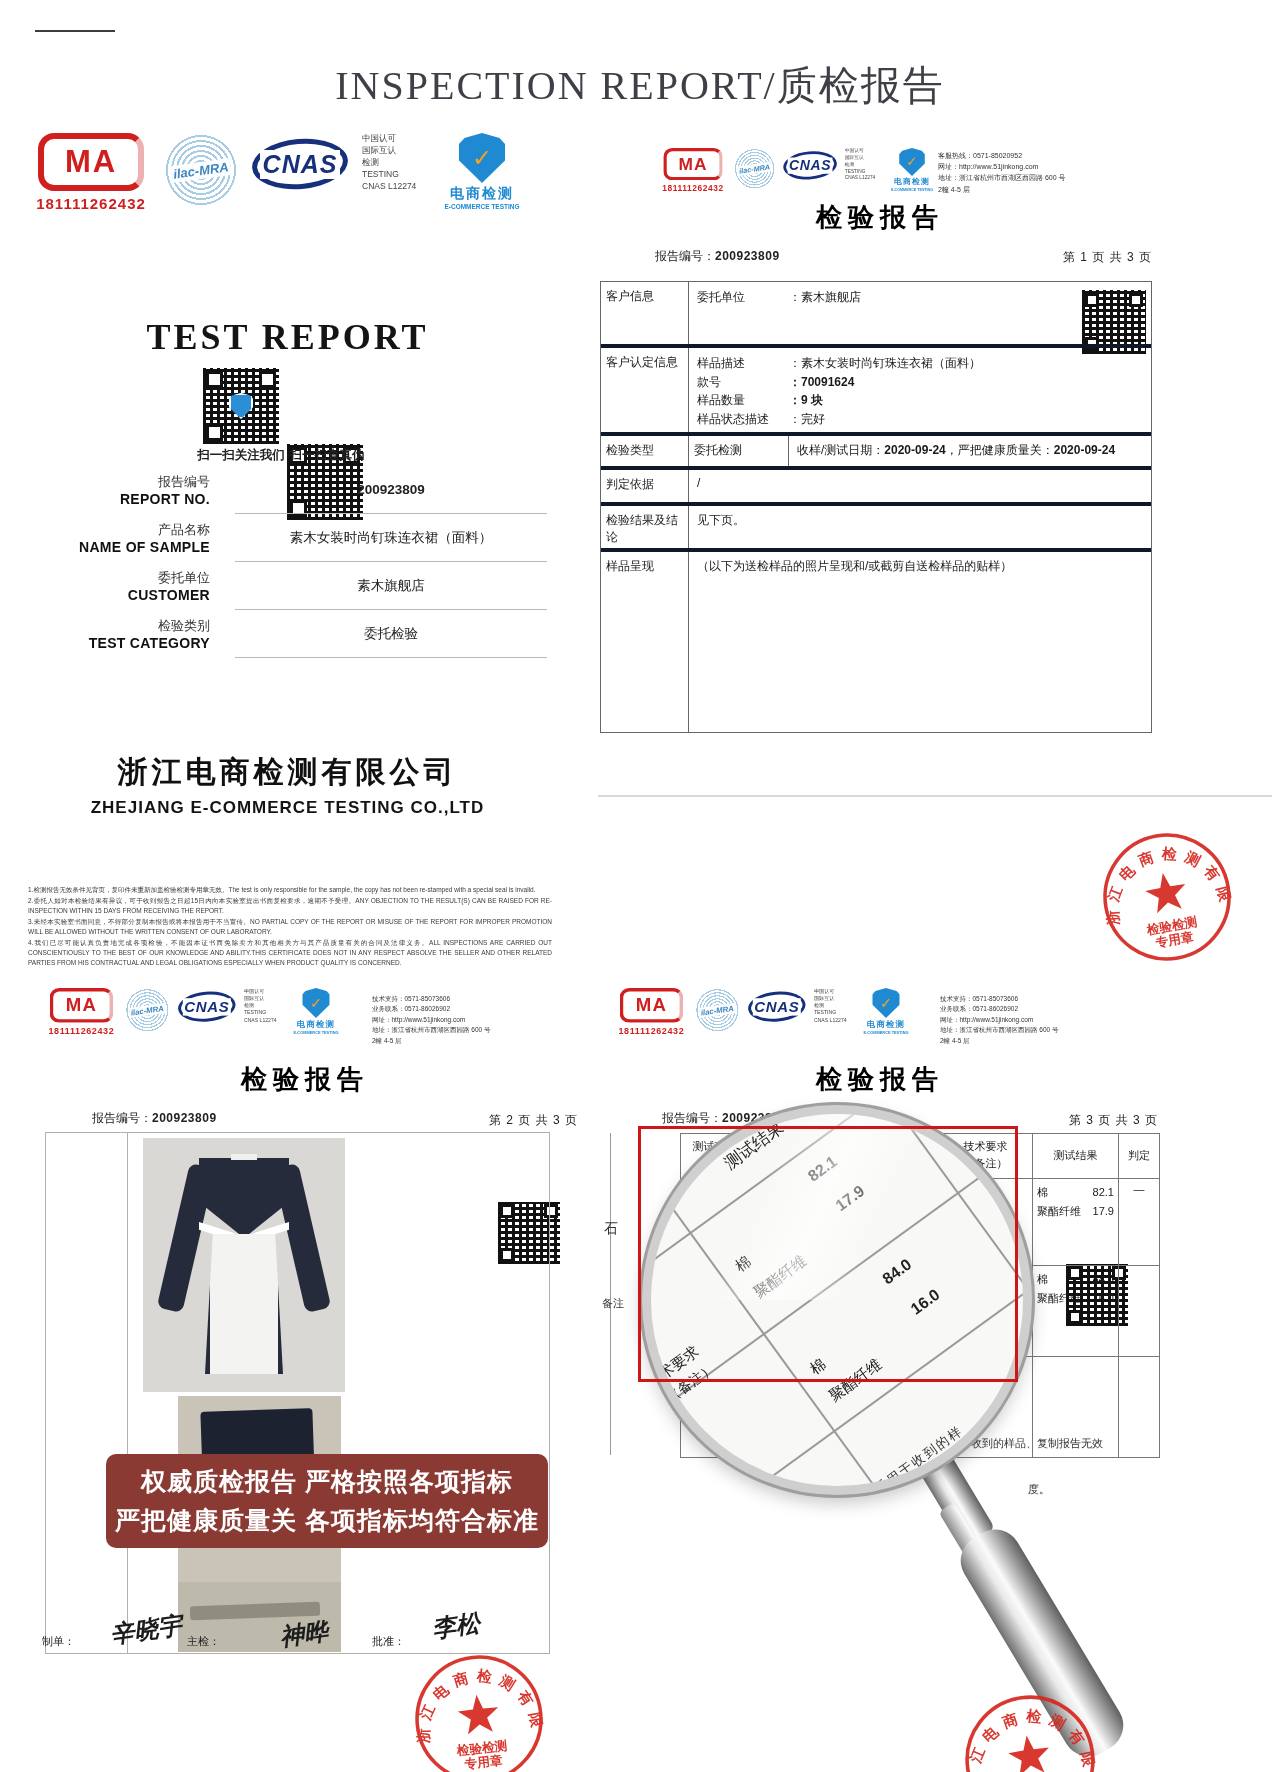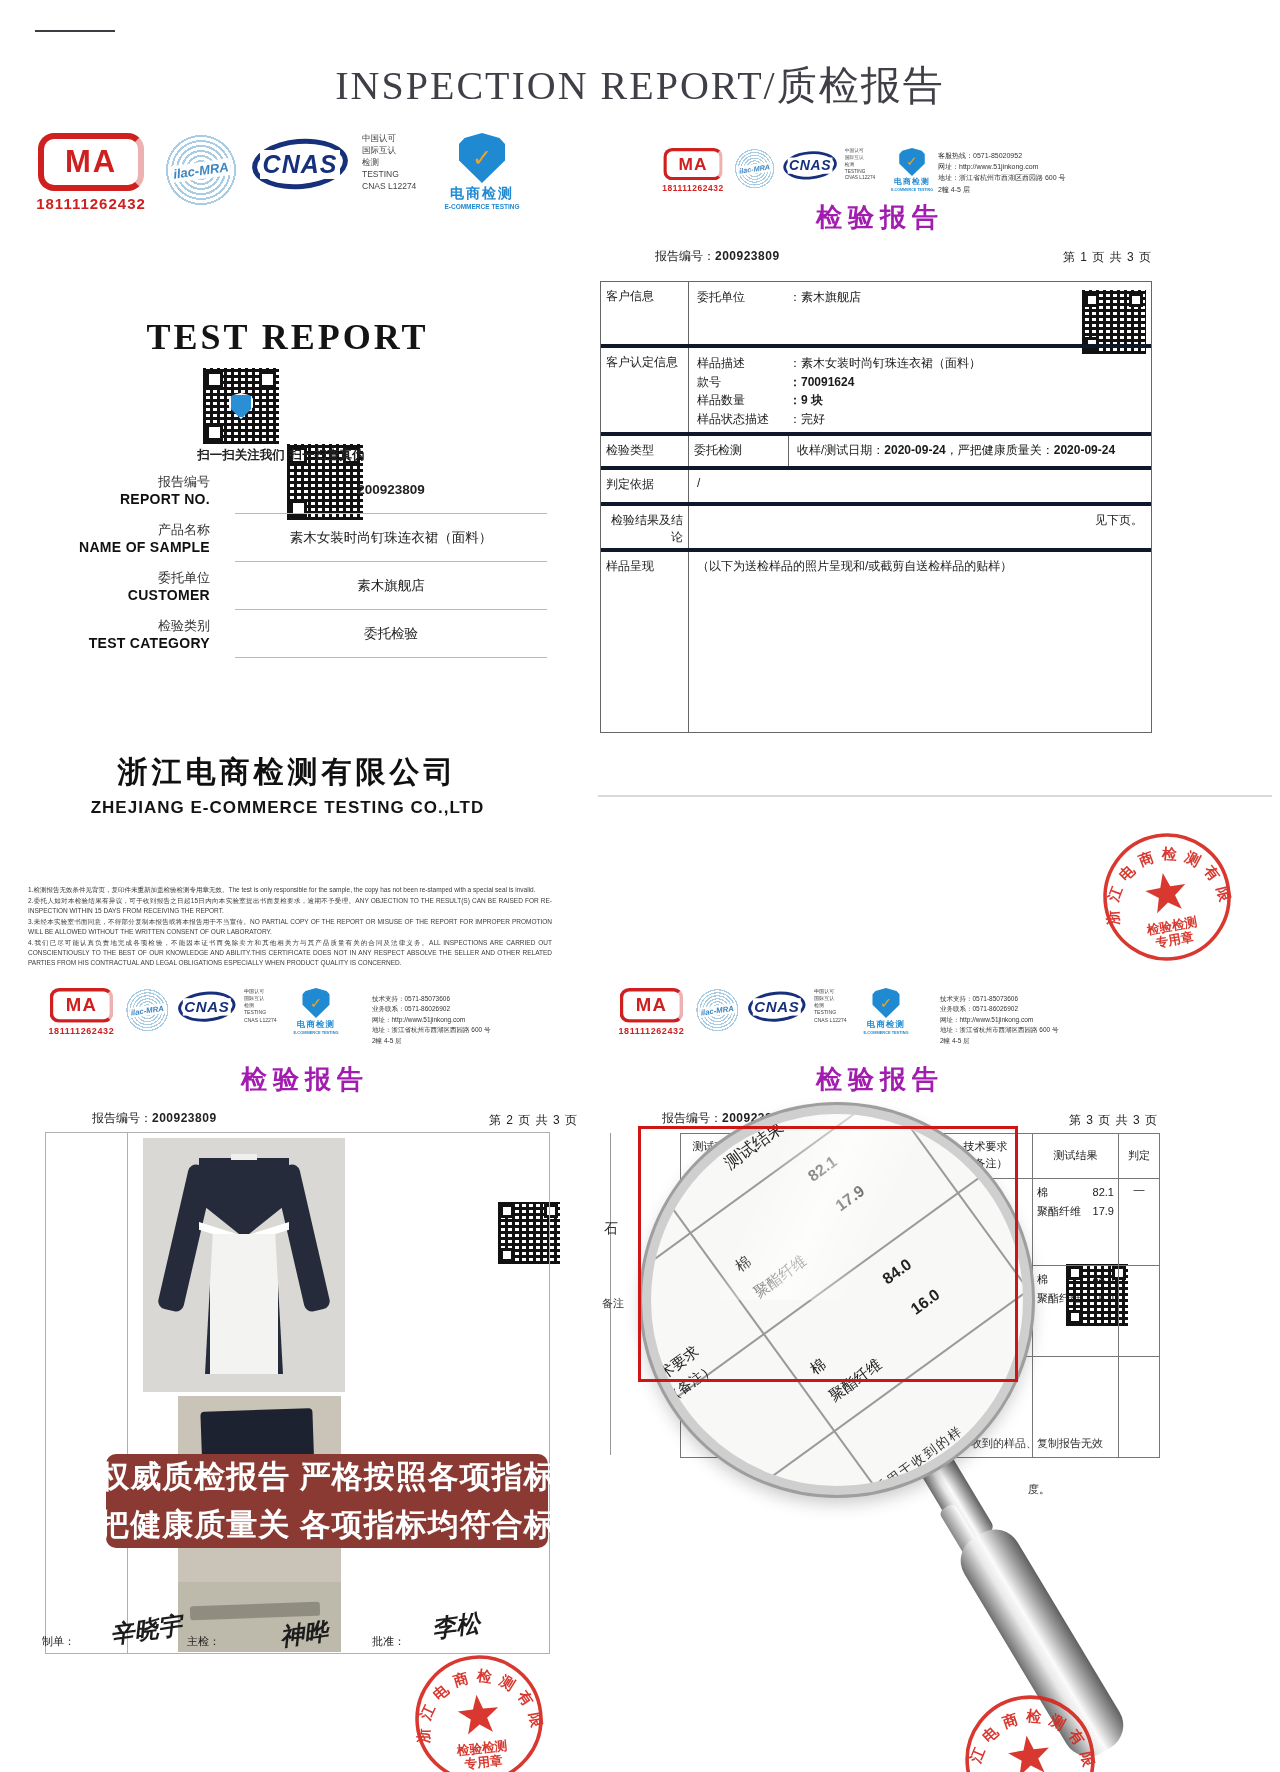--- a/index.html
+++ b/index.html
@@ -54,21 +54,21 @@
   .fl{width:155px;text-align:right;display:flex;flex-direction:column;justify-content:center;}
   .fcn{font-size:13px;color:#333;}
   .fen{font-size:14px;font-weight:bold;color:#101010;letter-spacing:.3px;}
   .fv{flex:1;margin-left:25px;border-bottom:1px solid #b9b9b9;display:flex;align-items:center;justify-content:center;font-size:13.5px;color:#222;}
   .fv.bold{font-weight:bold;}
   .company-cn{left:30px;top:752px;width:515px;text-align:center;font-size:30px;font-weight:bold;color:#101010;letter-spacing:4px;}
   .company-en{left:30px;top:798px;width:515px;text-align:center;font-size:17px;font-weight:bold;color:#141414;letter-spacing:1px;}
   .disclaimer{left:28px;top:884px;width:524px;}
   .disclaimer p{margin:1px 0;font-size:6.5px;line-height:1.55;color:#3a3a3a;text-align:justify;}
   
-  .rpt-title{font-family:"Liberation Serif","DejaVu Serif",serif;font-size:26px;font-weight:bold;color:#a21caf;text-align:center;letter-spacing:6px;}
+  .rpt-title{font-family:"Liberation Serif","DejaVu Serif",serif;font-size:26px;font-weight:bold;color:#000000;text-align:center;letter-spacing:6px;}
   .repno{font-size:12px;color:#222;}
   .repno b{letter-spacing:.5px;}
   .pageinfo{font-size:12px;color:#222;text-align:right;letter-spacing:1px;}
   
   .b-table{left:600px;top:281px;width:552px;border:1px solid #666;box-sizing:border-box;font-size:12px;color:#1a1a1a;}
   .b-tr{display:flex;border-bottom:4px solid #0f172a;}
   .b-tr:last-child{border-bottom:none;}
   .b-tl{width:88px;flex:none;border-right:1px solid #666;padding:6px 5px;box-sizing:border-box;}
   .b-tm{width:100px;flex:none;border-right:1px solid #666;padding:6px 5px;box-sizing:border-box;}
   .b-tc{flex:1;padding:6px 8px;box-sizing:border-box;}
@@ -83,21 +83,21 @@
   .p1-bod{position:absolute;left:56px;top:20px;width:90px;height:80px;background:#262b3c;clip-path:polygon(0 0,100% 0,100% 55%,50% 100%,0 55%);}
   .p1-col{position:absolute;left:88px;top:16px;width:26px;height:6px;background:#f0f0ee;}
   .p1-chv{position:absolute;left:56px;top:84px;width:90px;height:22px;background:#fff;clip-path:polygon(0 0,50% 65%,100% 0,100% 35%,50% 100%,0 35%);}
   .p1-skt{position:absolute;left:62px;top:96px;width:78px;height:140px;
     background:linear-gradient(90deg,#262b3c 0 5px,#f3f3f1 5px 73px,#262b3c 73px);clip-path:polygon(10% 0,90% 0,100% 100%,0 100%);}
   .p2-fab{position:absolute;left:24px;top:14px;width:112px;height:96px;background:#1d2230;border-radius:4px;transform:rotate(-2deg);}
   .p2-surface{position:absolute;left:0;bottom:0;width:100%;height:70px;background:#bdb9ab;}
   .p2-streak{position:absolute;left:12px;bottom:34px;width:130px;height:14px;background:#8f8d80;border-radius:3px;transform:rotate(-2deg);}
   .banner{left:106px;top:1454px;width:442px;height:94px;background:#8a3a33;border-radius:10px;z-index:3;
     display:flex;flex-direction:column;align-items:center;justify-content:center;gap:6px;}
-  .banner div{color:#fff;font-size:31px;font-weight:bold;letter-spacing:1px;white-space:nowrap;}
+  .banner div{color:#fff;font-size:25px;font-weight:bold;letter-spacing:1px;white-space:nowrap;}
   .sig-label{font-size:11px;color:#222;}
   .sig{font-family:"DejaVu Serif","Liberation Serif",serif;font-style:italic;font-weight:bold;font-size:24px;color:#1c1c1c;transform:rotate(-8deg);}
   
   .d-table{left:680px;top:1133px;width:480px;border:1px solid #777;box-sizing:border-box;font-size:11px;color:#1a1a1a;z-index:1;}
   .d-tr{display:flex;border-bottom:1px solid #777;}
   .d-tr:last-child{border-bottom:none;}
   .dc{box-sizing:border-box;border-right:1px solid #777;padding:4px 4px;}
   .dc:last-child{border-right:none;}
   .dc1{width:112px;flex:none;}
   .dc2{width:146px;flex:none;padding:0;display:flex;}
@@ -300,21 +300,21 @@
     </div>
     <div class="b-tr" style="height:30px;">
       <div class="b-tl">检验类型</div>
       <div class="b-tm">委托检测</div>
       <div class="b-tc"><span>收样/测试日期：</span><b>2020-09-24</b><span>，严把健康质量关：</span><b>2020-09-24</b></div>
     </div>
     <div class="b-tr" style="height:32px;">
       <div class="b-tl">判定依据</div>
       <div class="b-tc">/</div>
     </div>
-    <div class="b-tr" style="height:42px;text-align:right;">
+    <div class="b-tr" style="height:42px;">
       <div class="b-tl">检验结果及结论</div>
       <div class="b-tc">见下页。</div>
     </div>
     <div class="b-tr" style="height:180px;">
       <div class="b-tl">样品呈现</div>
       <div class="b-tc">（以下为送检样品的照片呈现和/或截剪自送检样品的贴样）</div>
     </div>
   </div>
   <div class="abs pg-bottom-line"></div>
 

